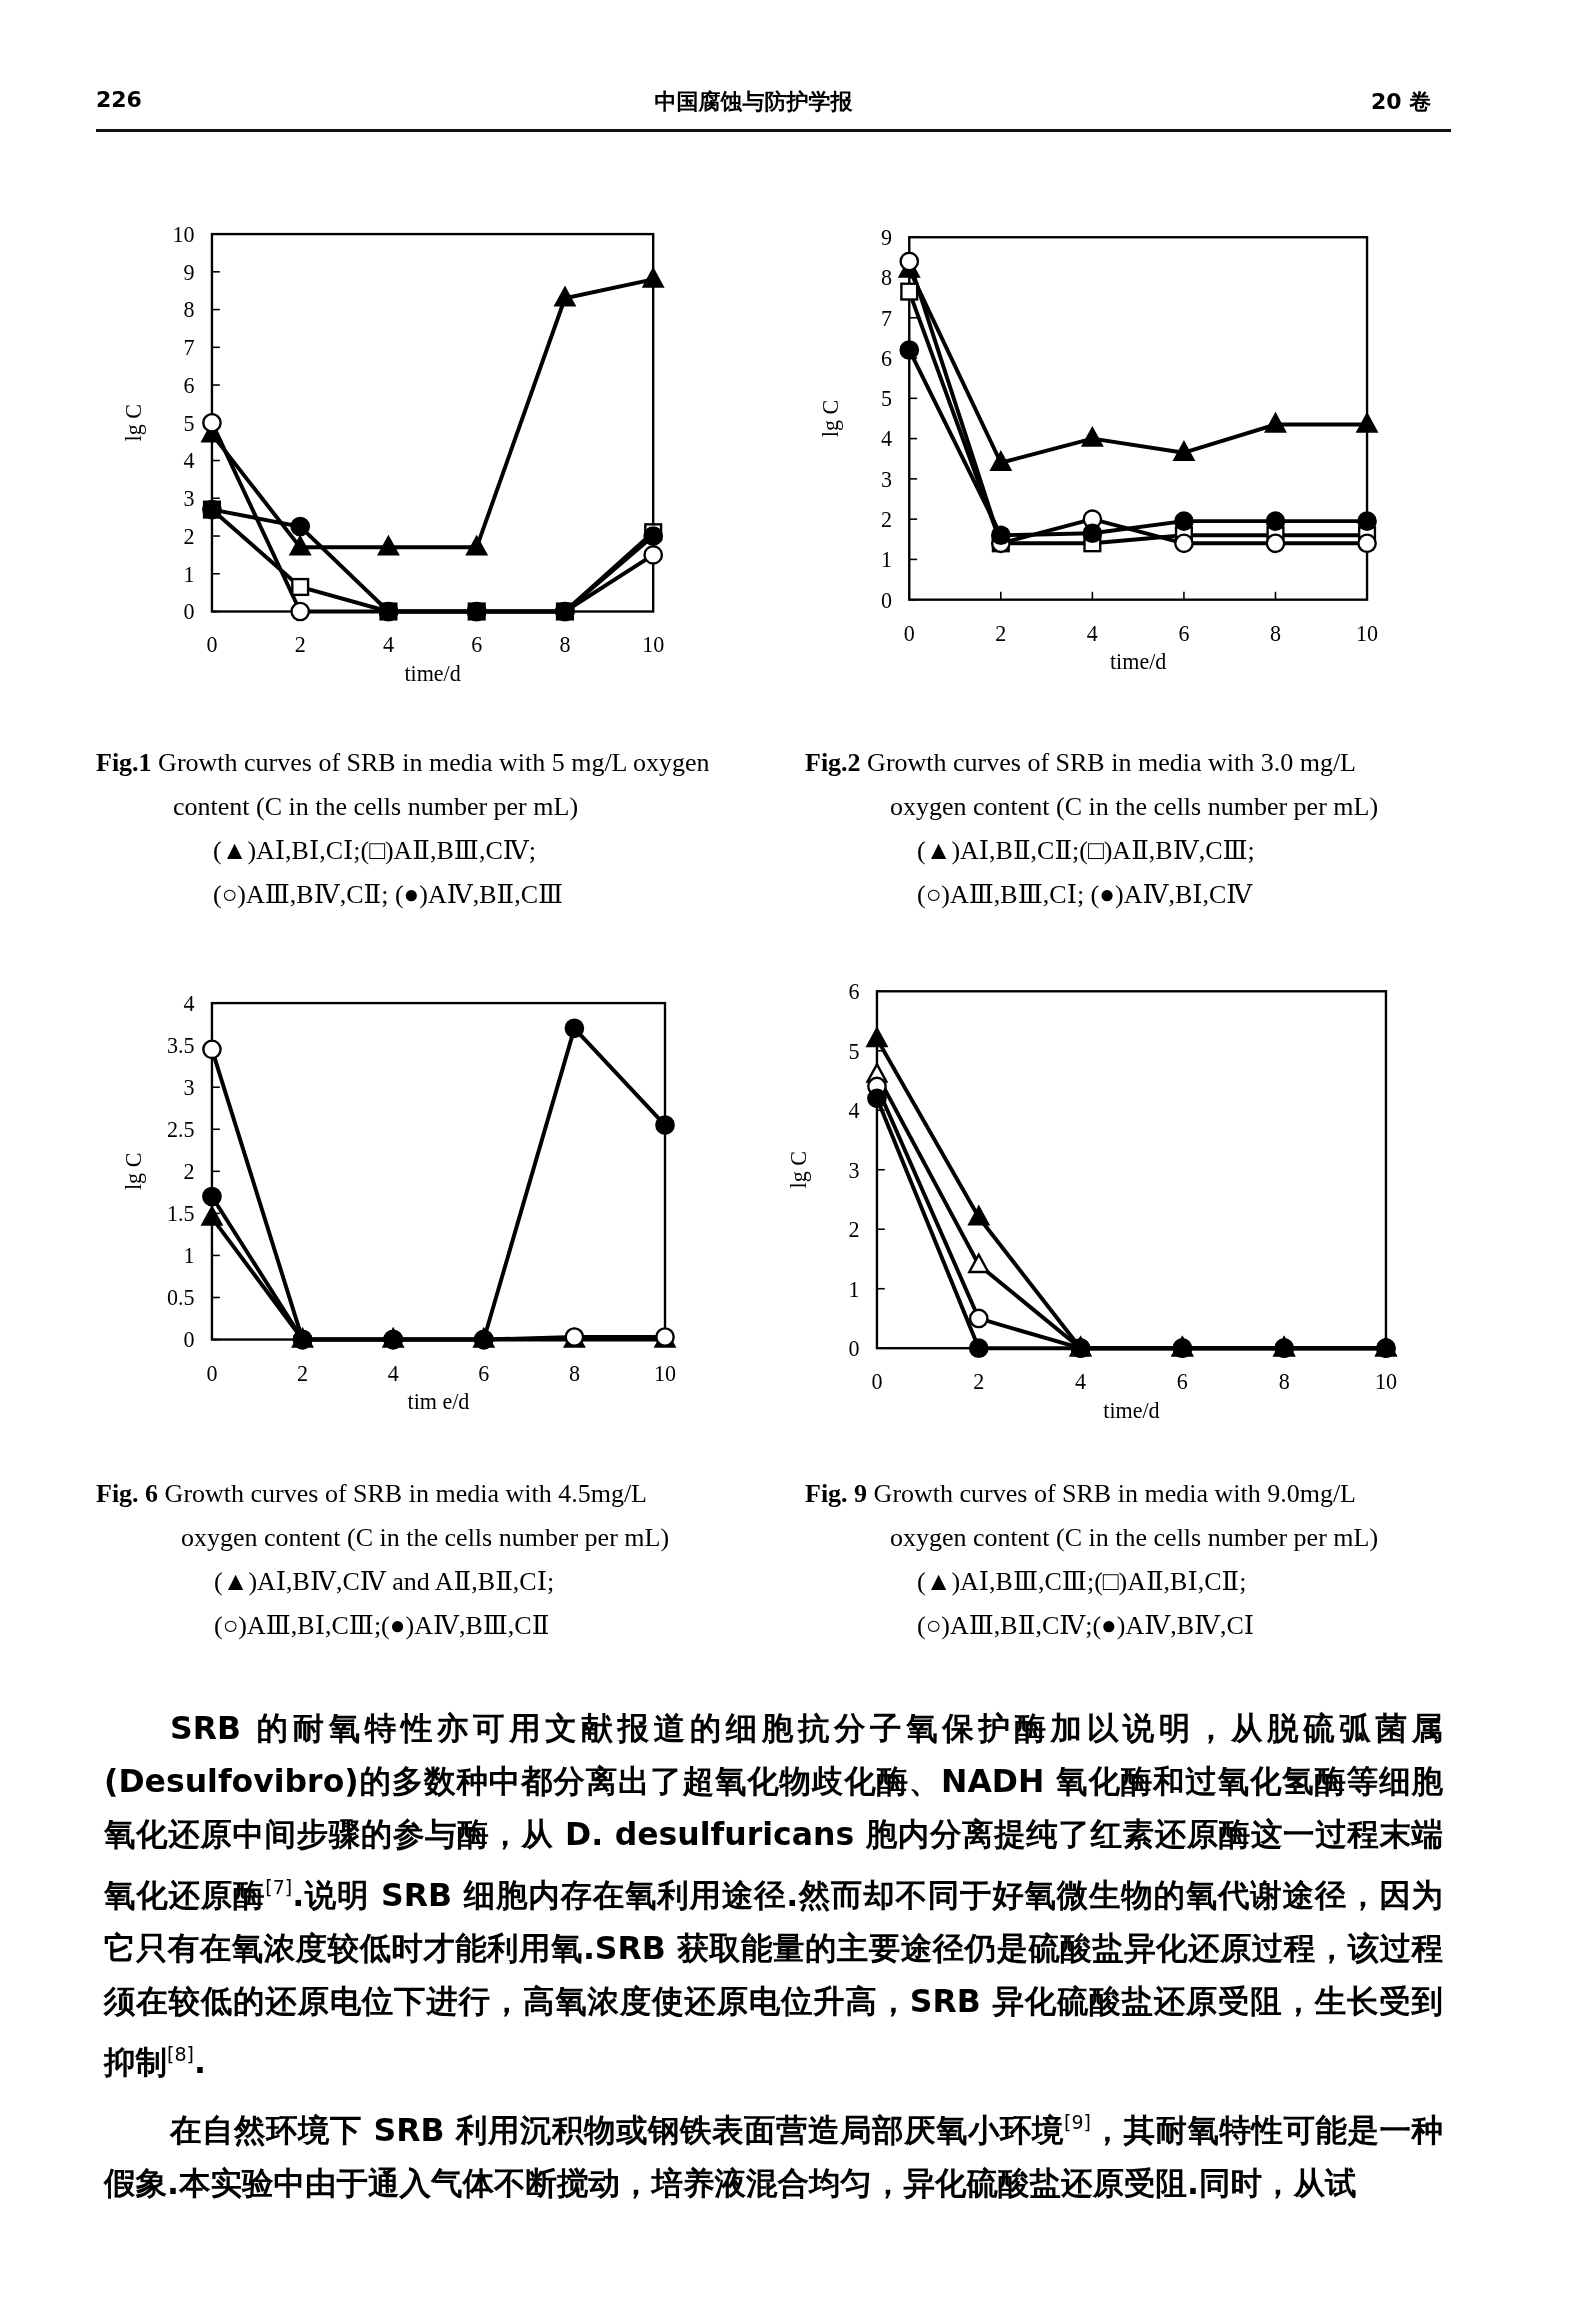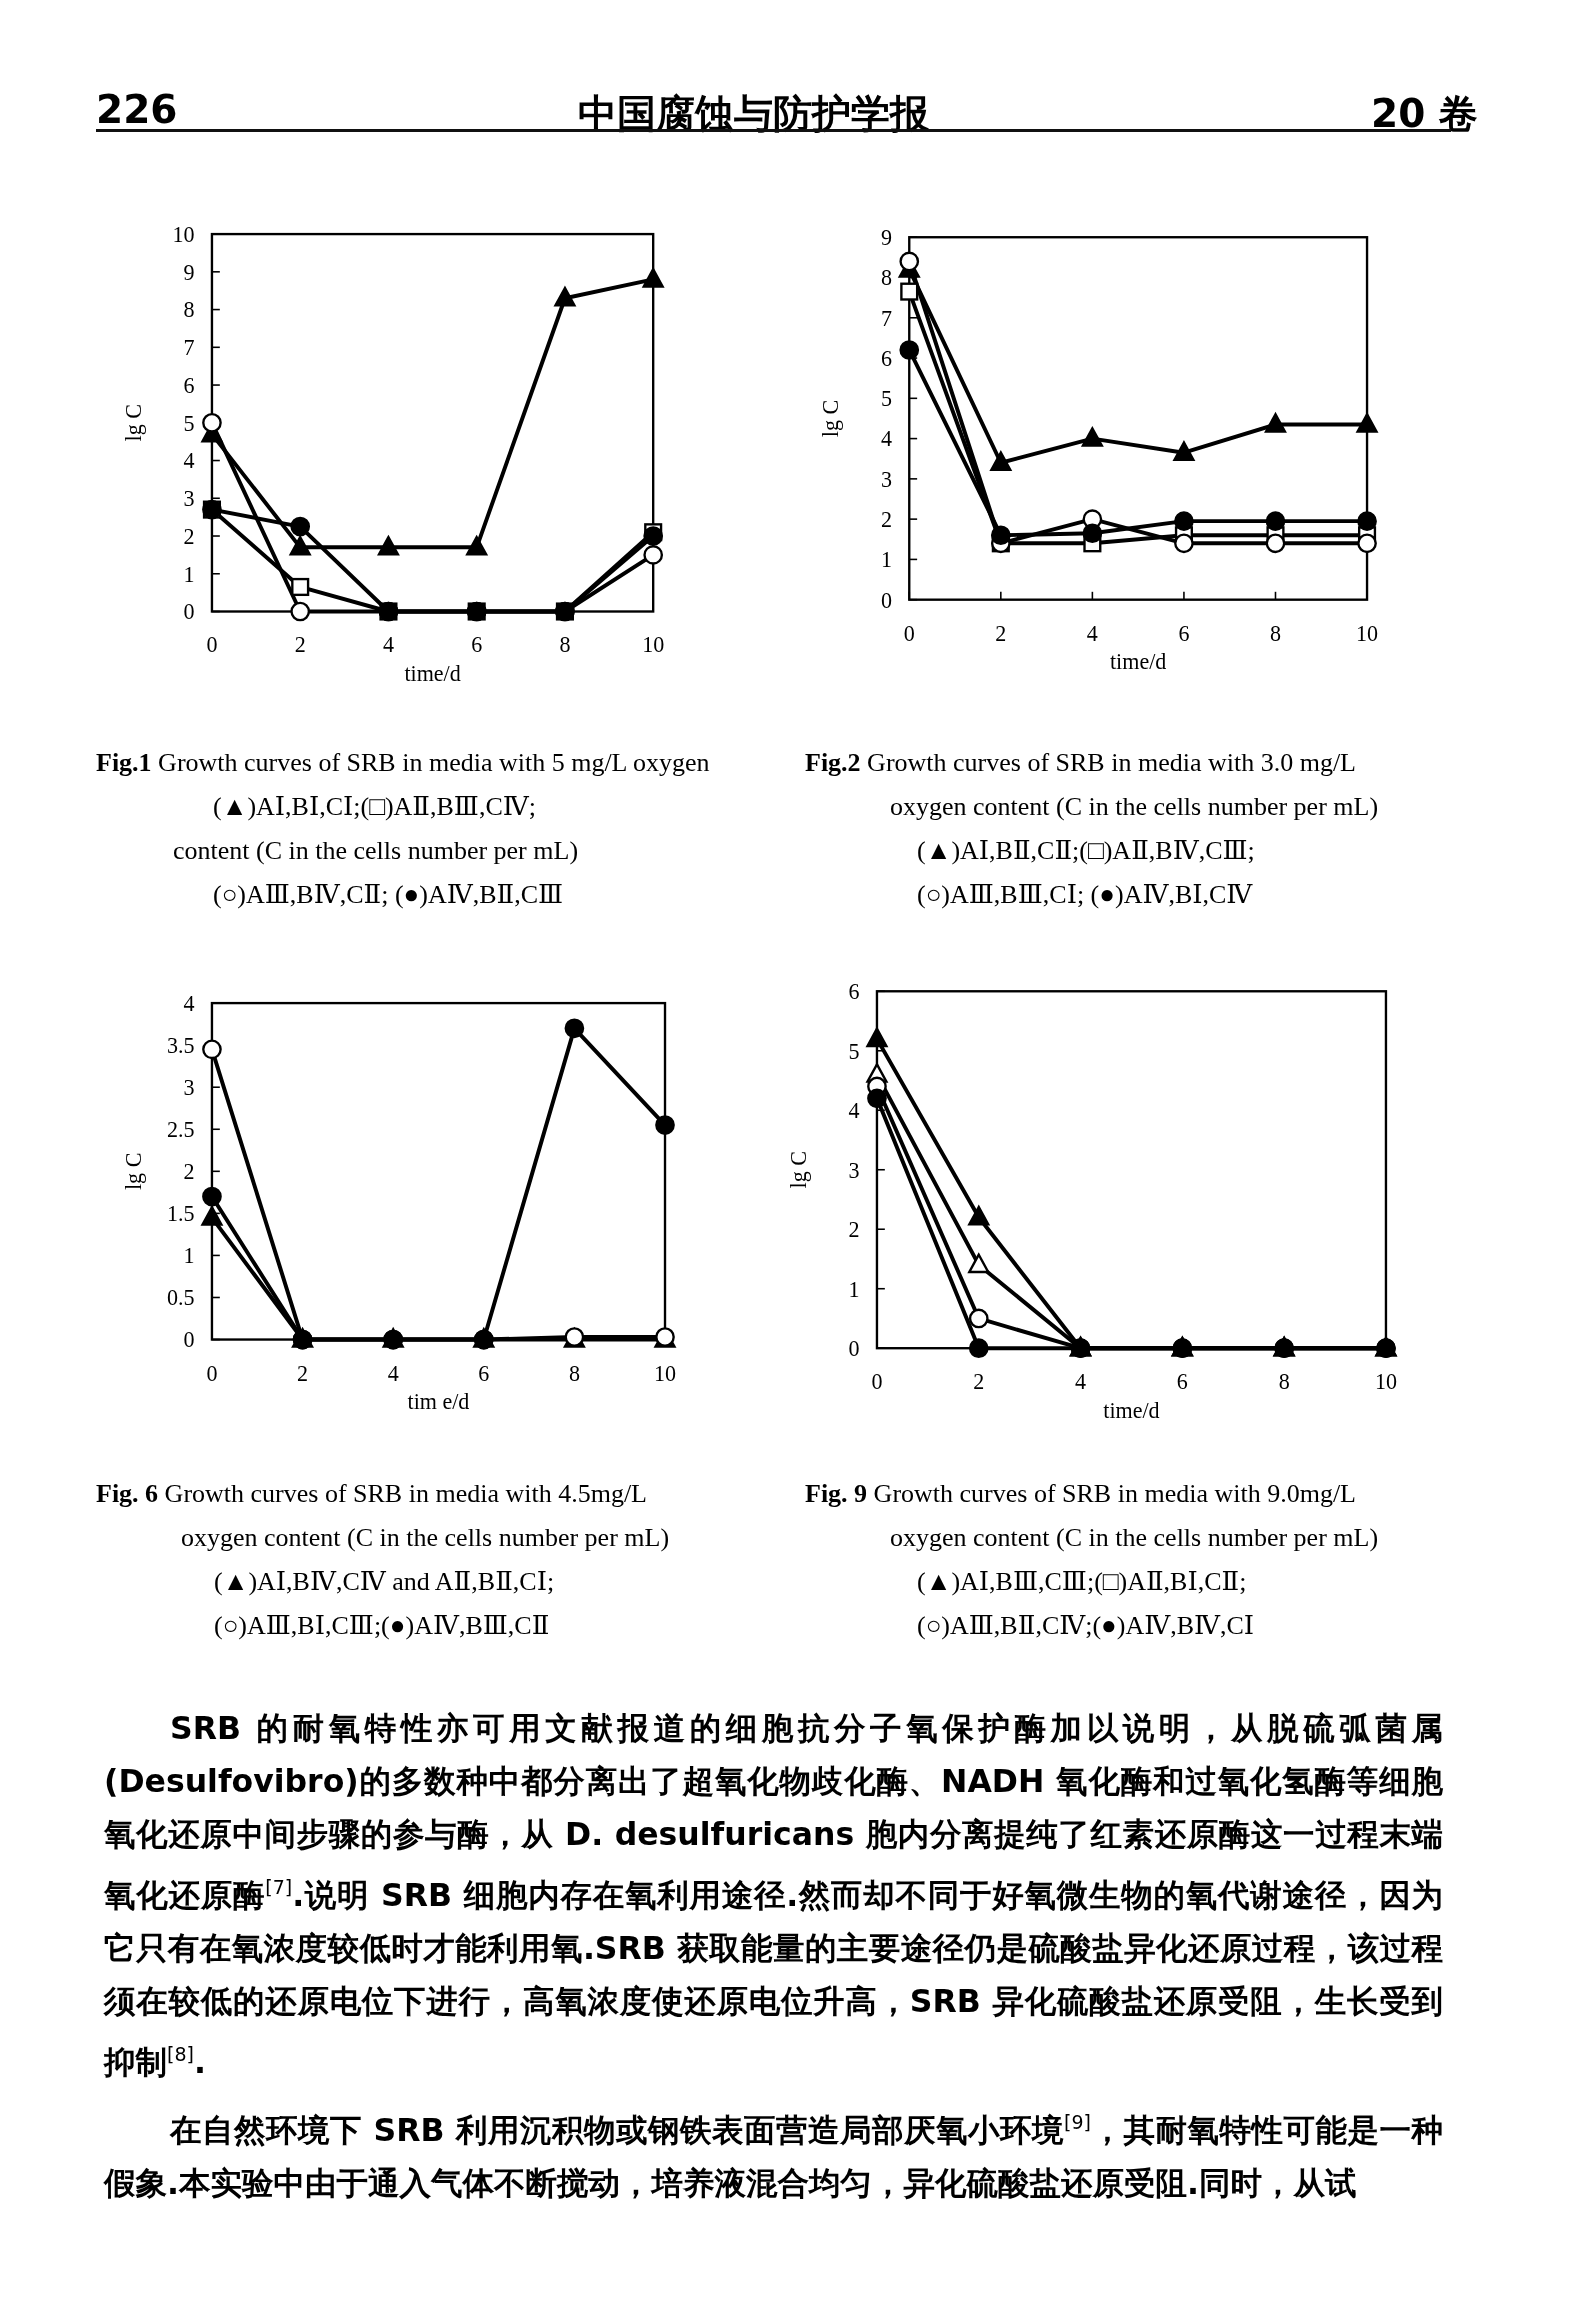--- a/index.html
+++ b/index.html
@@ -1,19 +1,19 @@
 <!DOCTYPE html>
 <html style="font-size:12.6px"><head>
 <meta charset="utf-8">
 <style>
   html, body { margin:0; padding:0; background:#fff; }
   body { width:1579px; height:2319px; position:relative; overflow:hidden; color:#000;
          font-family:"Liberation Serif", "DejaVu Serif", serif; }
   .abs { position:absolute; }
-  .hdr { top:87px; font-size:39px; font-weight:bold; font-family:"DejaVu Sans", sans-serif; }
+  .hdr { top:87px; font-size:22px; font-weight:bold; font-family:"DejaVu Sans", sans-serif; }
   .rule { left:96px; width:1355px; top:129px; height:3.2px; background:#111; }
   svg.chart { position:absolute; overflow:visible; }
   .cap { font-size:26px; line-height:44px; white-space:nowrap; }
   .cap b { font-weight:bold;margin-top:23px; }
   .body-text { left:96px; width:1355px; font-size:31.5px; line-height:53px; font-family:"DejaVu Sans", sans-serif; font-weight:bold; text-align:justify; }
   .body-text p { margin:8px; text-indent:66px; }
   sup { font-size:19px; font-weight:normal; }
 </style>
 </head>
 <body>
@@ -266,22 +266,22 @@
     <circle fill="#000" stroke="#000" stroke-width="3" cx="1113" cy="1393.9" r="11"></circle>
     <circle fill="#000" stroke="#000" stroke-width="3" cx="1242.2" cy="1711" r="11"></circle>
     <circle fill="#000" stroke="#000" stroke-width="3" cx="1371.4" cy="1711" r="11"></circle>
     <circle fill="#000" stroke="#000" stroke-width="3" cx="1500.6" cy="1711" r="11"></circle>
     <circle fill="#000" stroke="#000" stroke-width="3" cx="1629.8000000000002" cy="1711" r="11"></circle>
     <circle fill="#000" stroke="#000" stroke-width="3" cx="1759" cy="1711" r="11"></circle>
   </svg>
 
 <div class="abs cap" style="left:96px; top:741px;">
   <div><b>Fig.1</b><span> Growth curves of SRB in media with 5 mg/L oxygen</span></div>
+  <div style="padding-left:77px;">content (C in the cells number per mL)</div>
   <div style="padding-left:117px;">(▲)AⅠ,BⅠ,CⅠ;(□)AⅡ,BⅢ,CⅣ;</div>
-  <div style="padding-left:77px;">content (C in the cells number per mL)</div>
   <div style="padding-left:117px;">(○)AⅢ,BⅣ,CⅡ; (●)AⅣ,BⅡ,CⅢ</div>
 </div>
 <div class="abs cap" style="left:805px; top:741px;">
   <div><b>Fig.2</b><span> Growth curves of SRB in media with 3.0 mg/L</span></div>
   <div style="padding-left:85px;">oxygen content (C in the cells number per mL)</div>
   <div style="padding-left:112px;">(▲)AⅠ,BⅡ,CⅡ;(□)AⅡ,BⅣ,CⅢ;</div>
   <div style="padding-left:112px;">(○)AⅢ,BⅢ,CⅠ; (●)AⅣ,BⅠ,CⅣ</div>
 </div>
 <div class="abs cap" style="left:96px; top:1472px;">
   <div><b>Fig. 6</b><span> Growth curves of SRB in media with 4.5mg/L</span></div>

